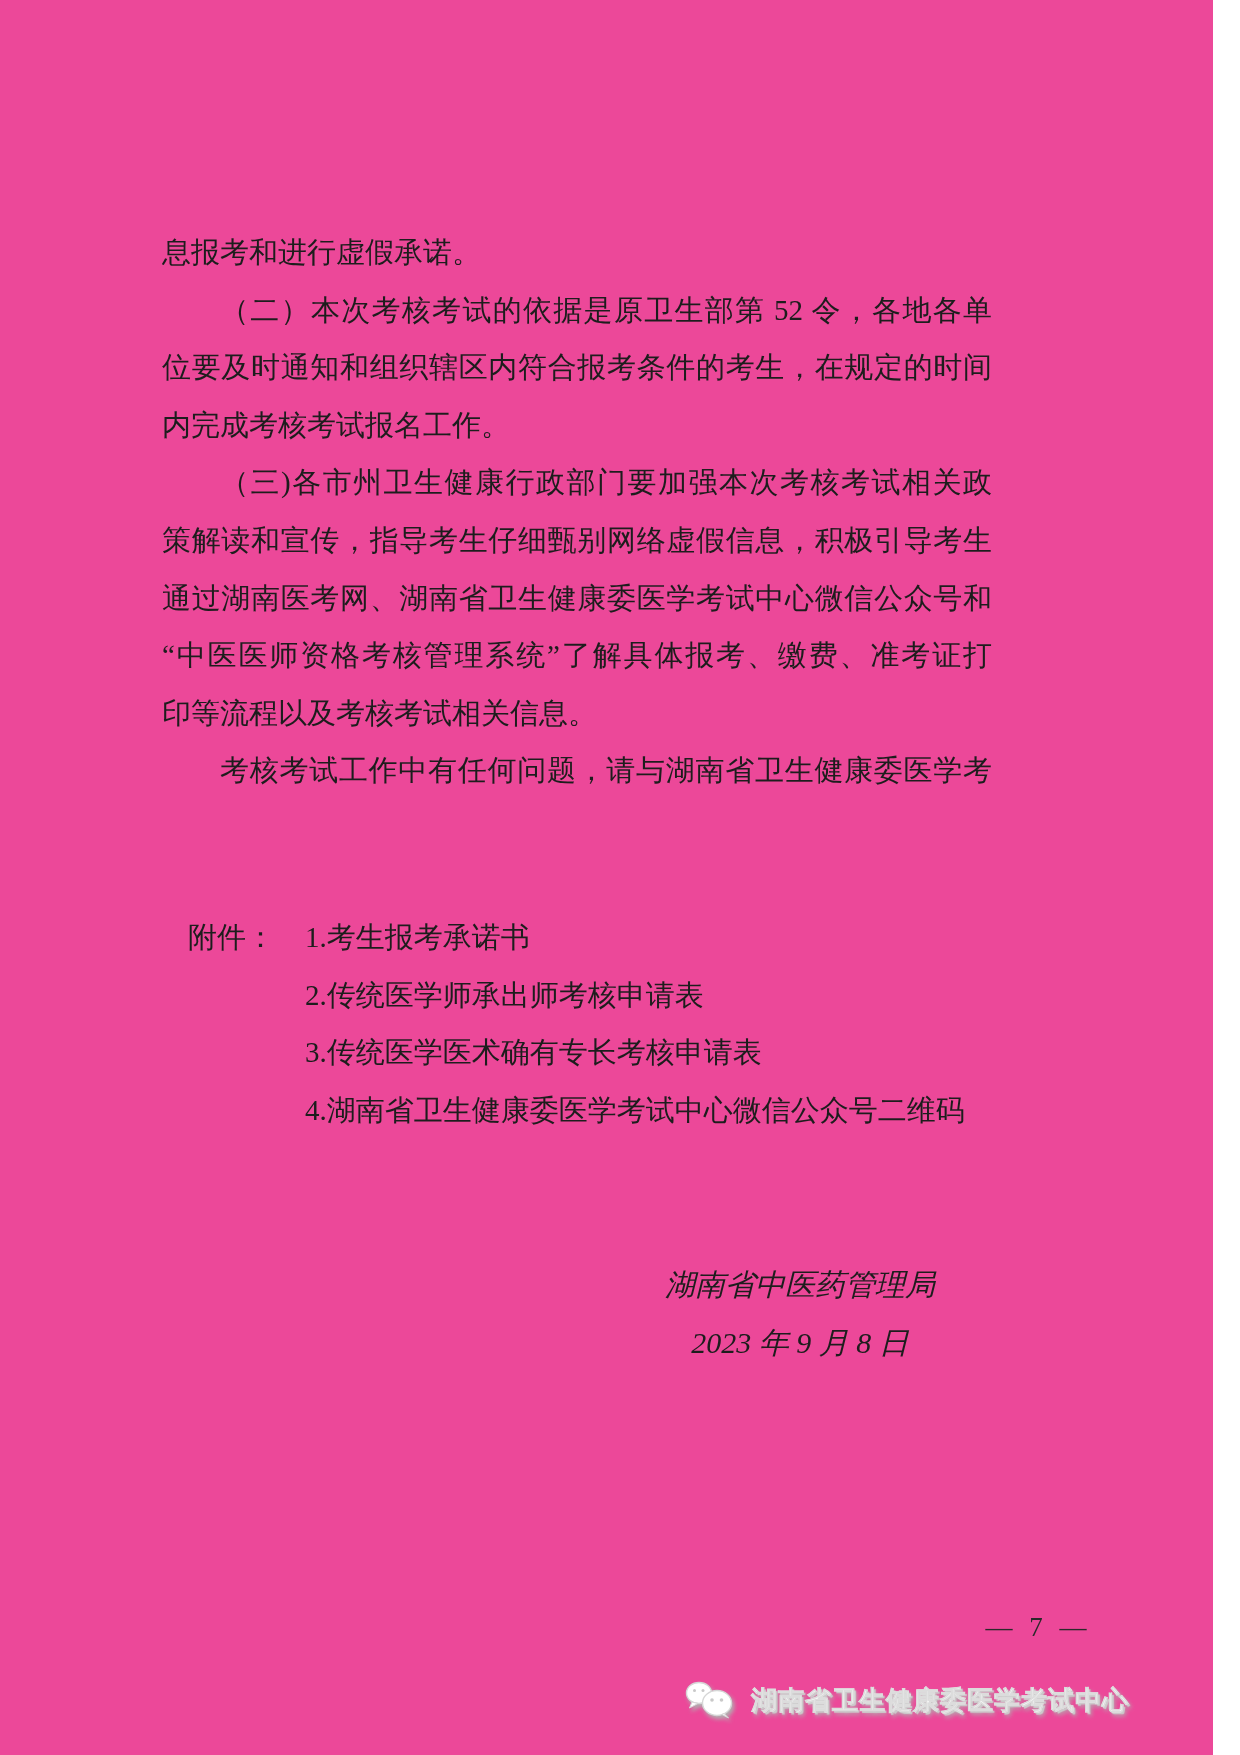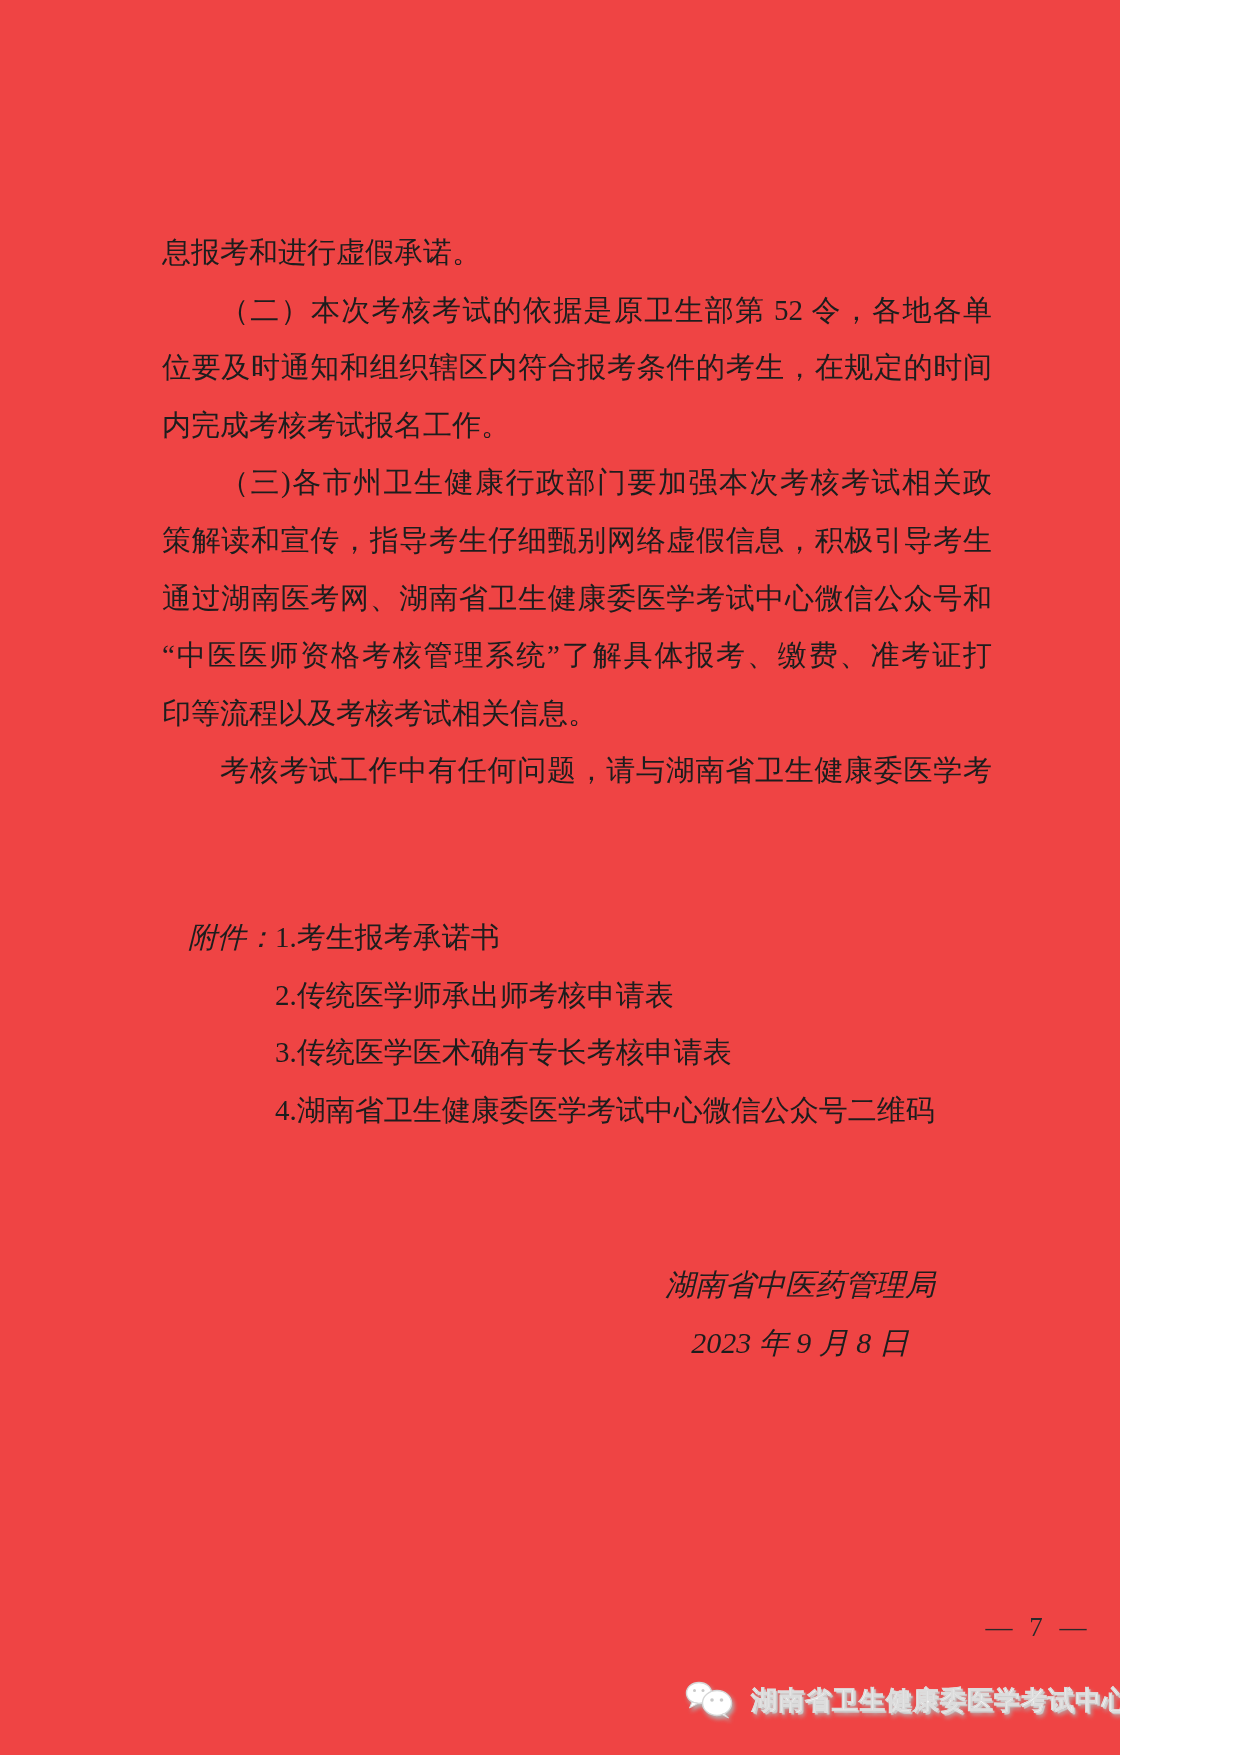--- a/index.html
+++ b/index.html
@@ -1,20 +1,20 @@
 <!DOCTYPE html>
 <html><head>
 <meta charset="utf-8">
 <style>
   html, body { margin: 0; padding: 0; background: #ffffff; }
   .page {
     position: relative;
-    width: 1120px;
+    width: 1213px;
     height: 1755px;
-    background: #ef4444;
+    background: #ec4899;
     font-family: "Liberation Serif", "DejaVu Serif", serif;
     color: #1d1d1d;
     overflow: hidden;
   }
   
   .body-text {
     position: absolute;
     left: 162px;
     top: 224px;
     width: 830px;
@@ -37,23 +37,22 @@
     width: 860px;
     box-sizing: border-box;
     padding-left: 26px;
     display: flex;
     font-size: 29px;
   }
   .attach-label {
     line-height: 57.6px;
     white-space: nowrap;
     flex: 0 0 auto;
-    font-style: italic;
   }
-  .attach-items { flex: 1 1 auto; }
+  .attach-items { flex: 1 1 auto; margin-left: 30px; }
   .attach-items .aline { line-height: 57.6px; white-space: nowrap; }
   
   .sig {
     position: absolute;
     left: 560px;
     top: 1256px;
     width: 480px;
     text-align: center;
     font-size: 30px;
     font-style: italic;

